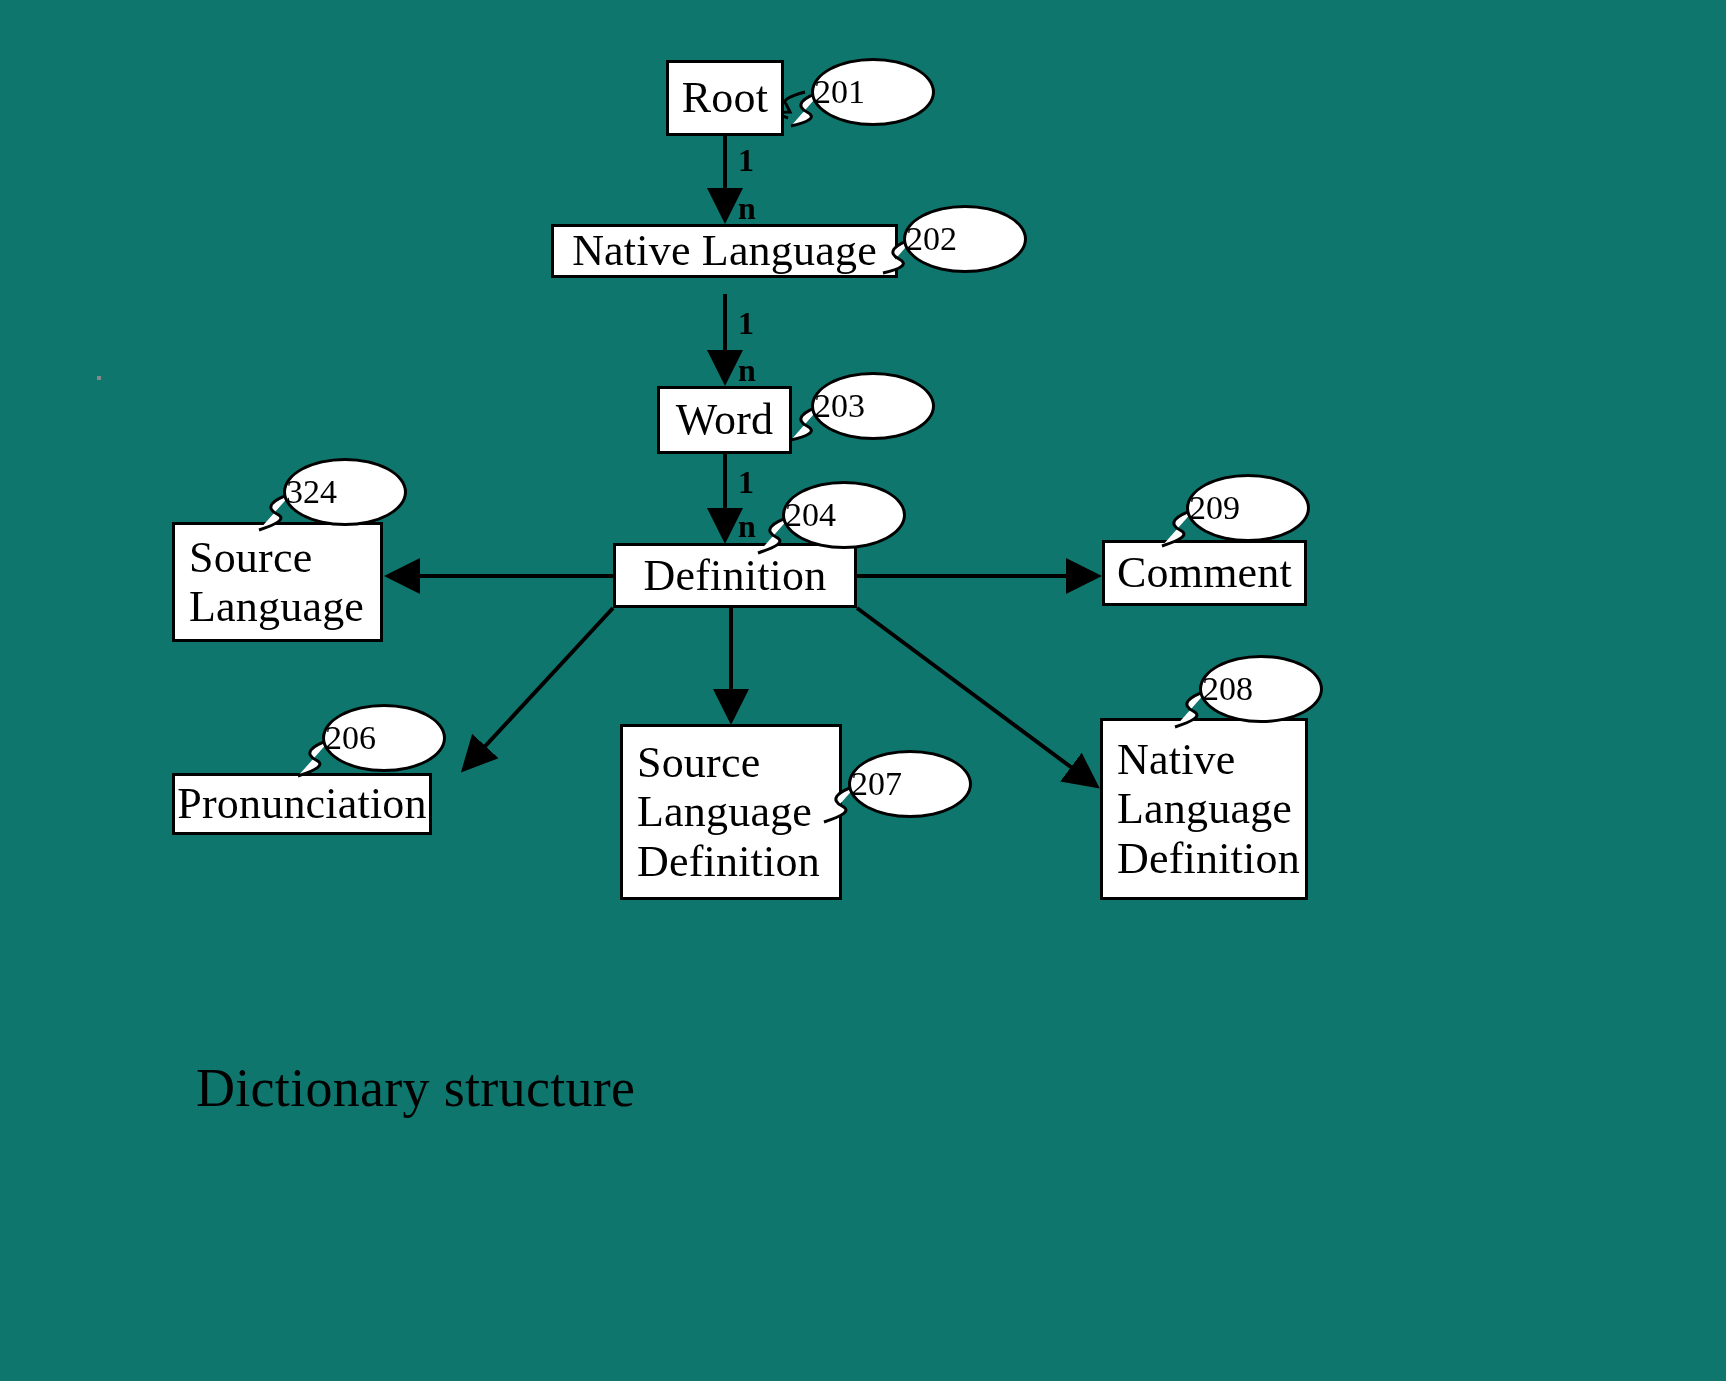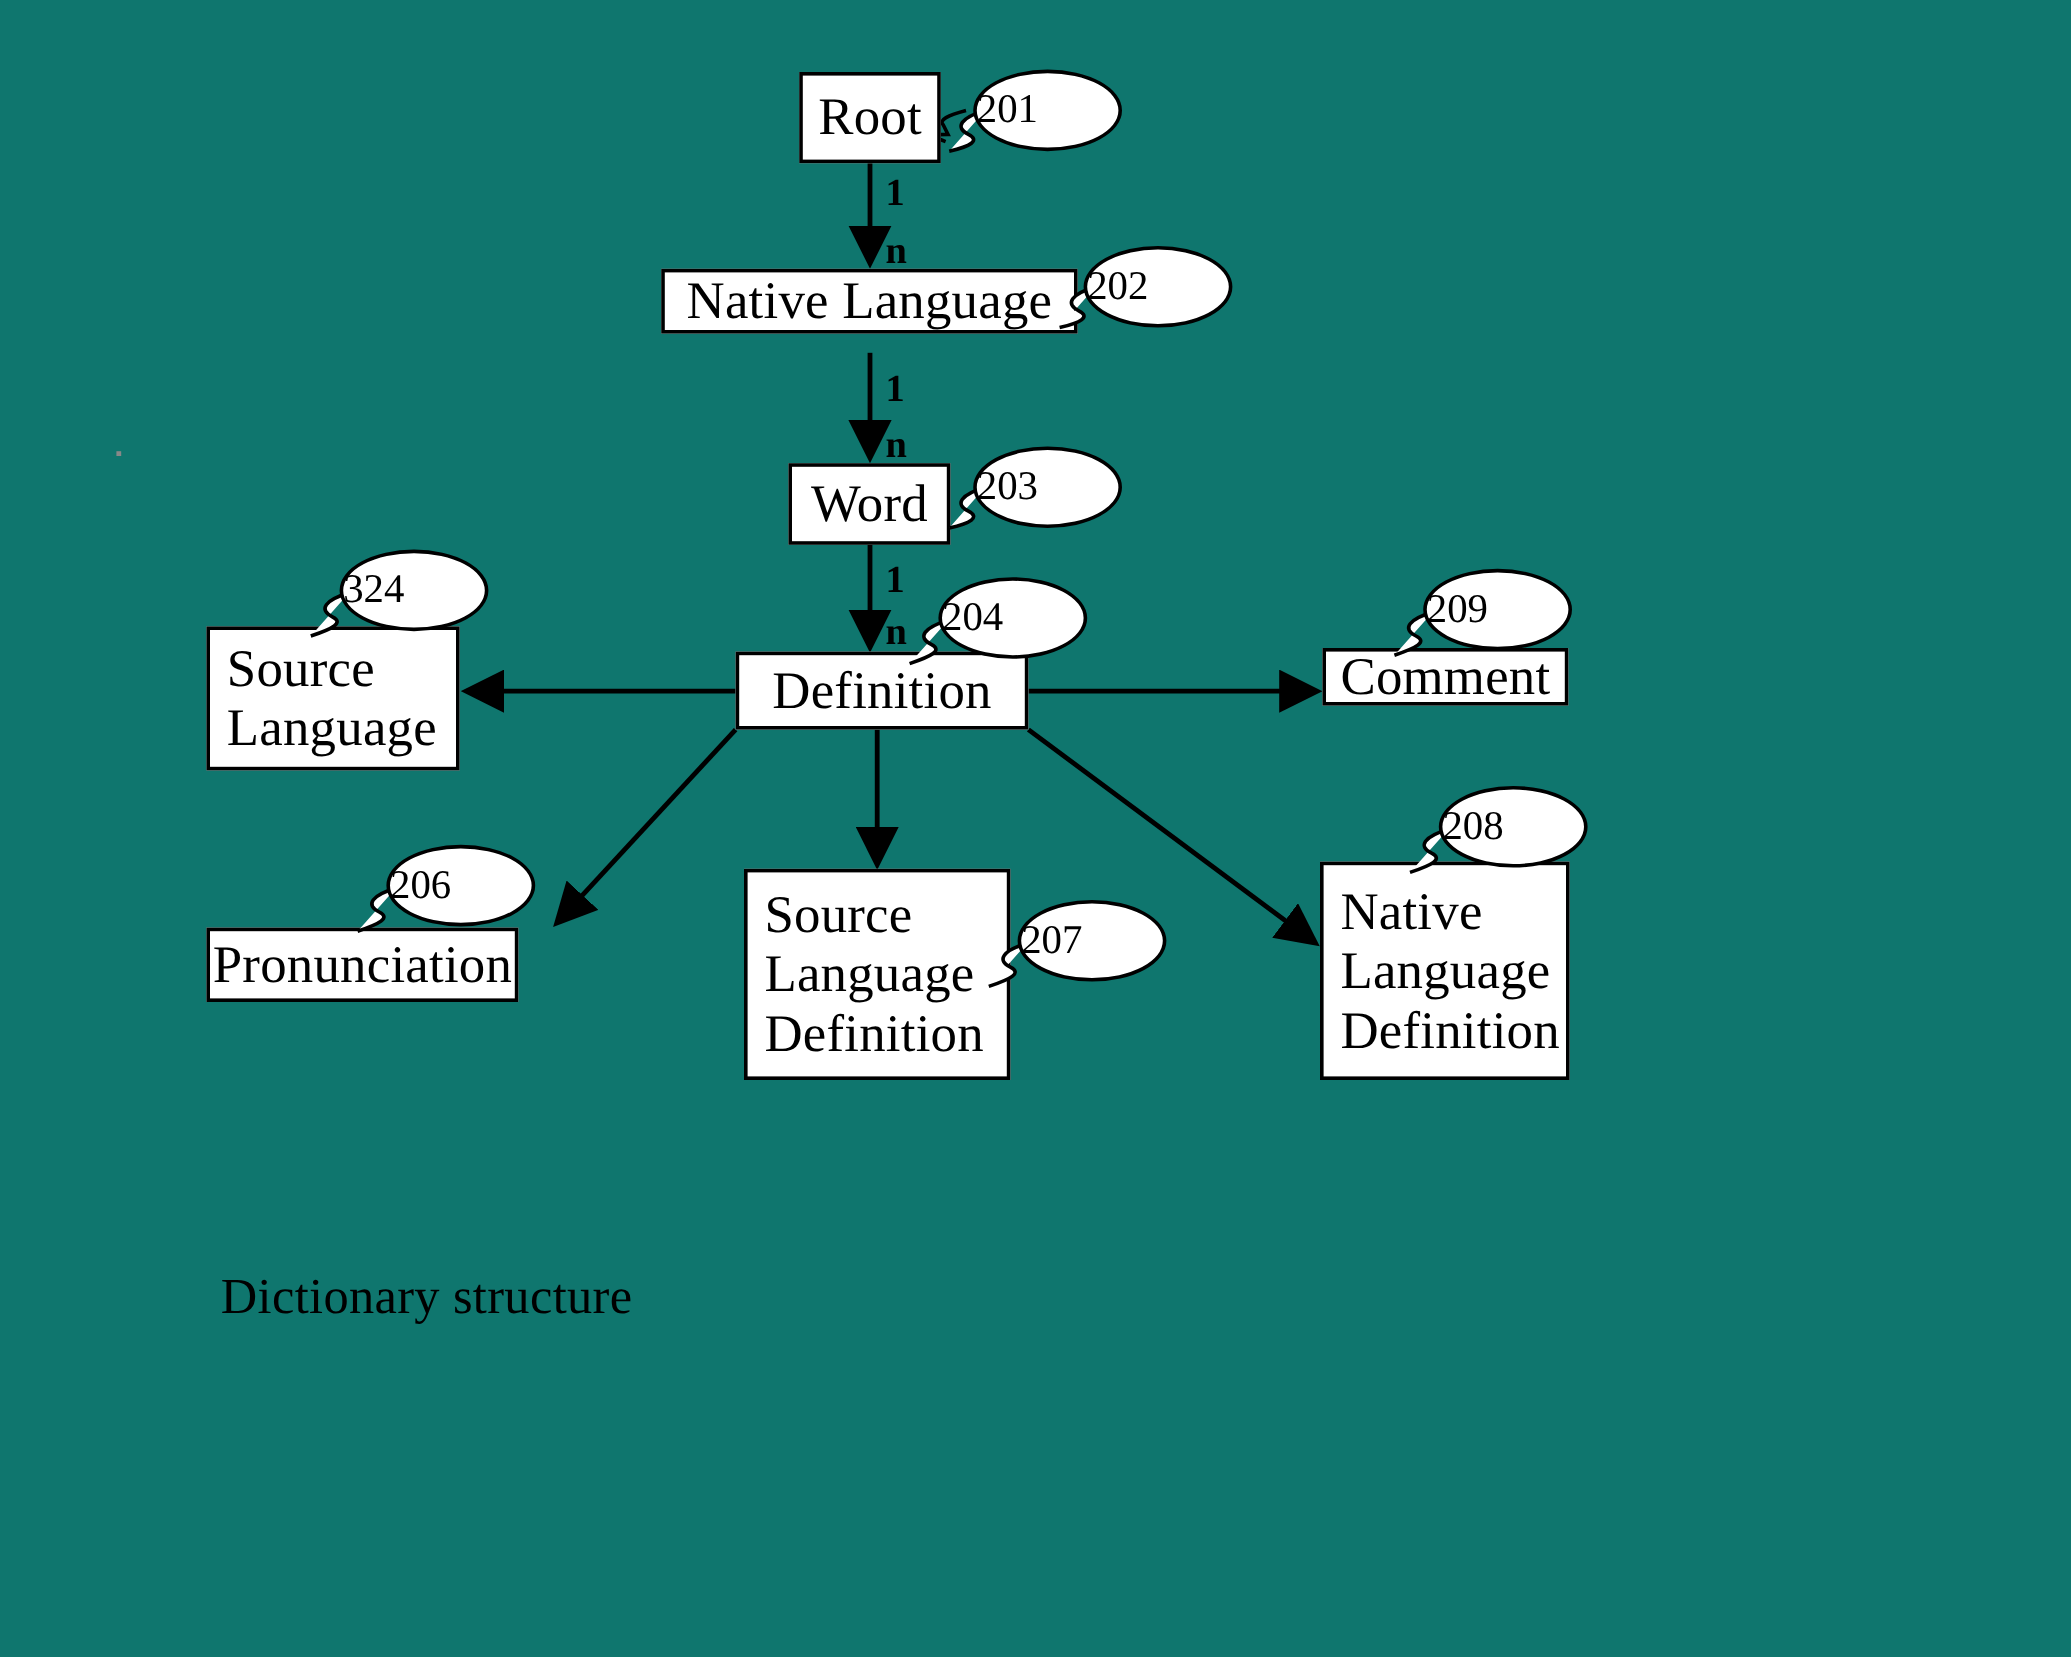--- a/index.html
+++ b/index.html
@@ -49,21 +49,21 @@
     letter-spacing: 0.2px;
   }
   .card-label.pad { padding-left: 14px; }
 
   
   #node-root        { left: 666px;  top: 60px;  width: 118px; height: 76px; }
   #node-native-lang { left: 551px;  top: 224px; width: 347px; height: 54px; text-align: center; }
   #node-word        { left: 657px;  top: 386px; width: 135px; height: 68px; }
   #node-definition  { left: 613px;  top: 543px; width: 244px; height: 65px; }
   #node-source-lang { left: 172px;  top: 522px; width: 211px; height: 120px; }
-  #node-comment     { left: 1102px; top: 540px; width: 205px; height: 48px; }
+  #node-comment     { left: 1102px; top: 540px; width: 205px; height: 66px; }
   #node-pronunciation { left: 172px; top: 773px; width: 260px; height: 62px; }
   #node-src-lang-def  { left: 620px; top: 724px; width: 222px; height: 176px; }
   #node-nat-lang-def  { left: 1100px; top: 718px; width: 208px; height: 182px; }
 
   
   .callout {
     position: absolute;
     z-index: 4;
     pointer-events: none;
   }
@@ -106,23 +106,23 @@
   }
   #lbl-1-a { left: 738px; top: 142px; }
   #lbl-n-a { left: 738px; top: 190px; }
   #lbl-1-b { left: 738px; top: 305px; }
   #lbl-n-b { left: 738px; top: 352px; }
   #lbl-1-c { left: 738px; top: 464px; }
   #lbl-n-c { left: 738px; top: 508px; }
 
   #caption {
     position: absolute;
-    left: 184px;
+    left: 196px;
     top: 1057px;
-    font-size: 42px;
+    font-size: 54px;
     letter-spacing: 0.3px;
     z-index: 3;
   }
   .speck {
     position: absolute;
     width: 4px;
     height: 4px;
     background: #888;
     z-index: 2;
   }

